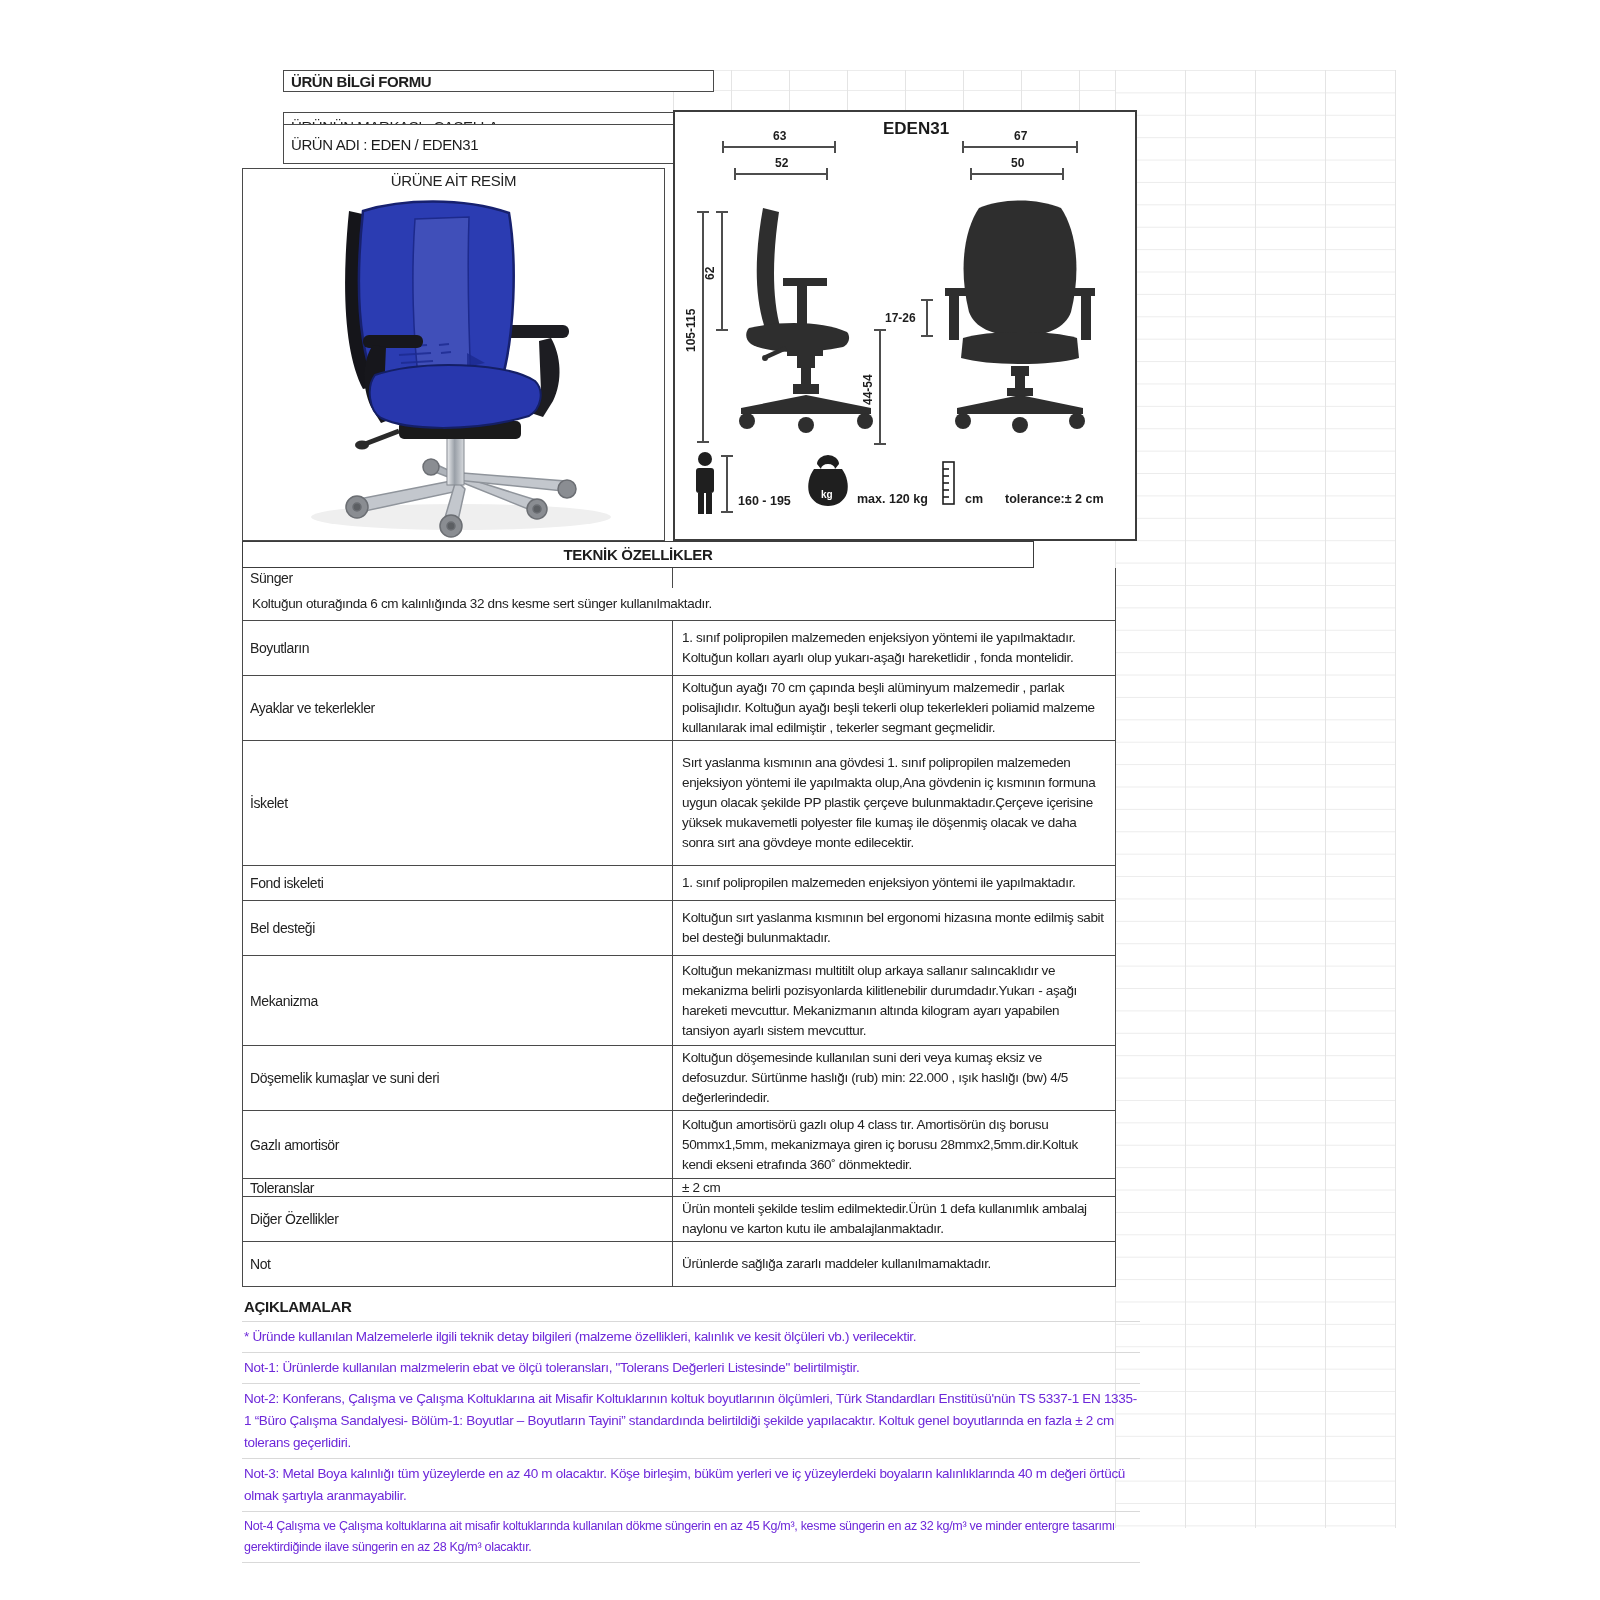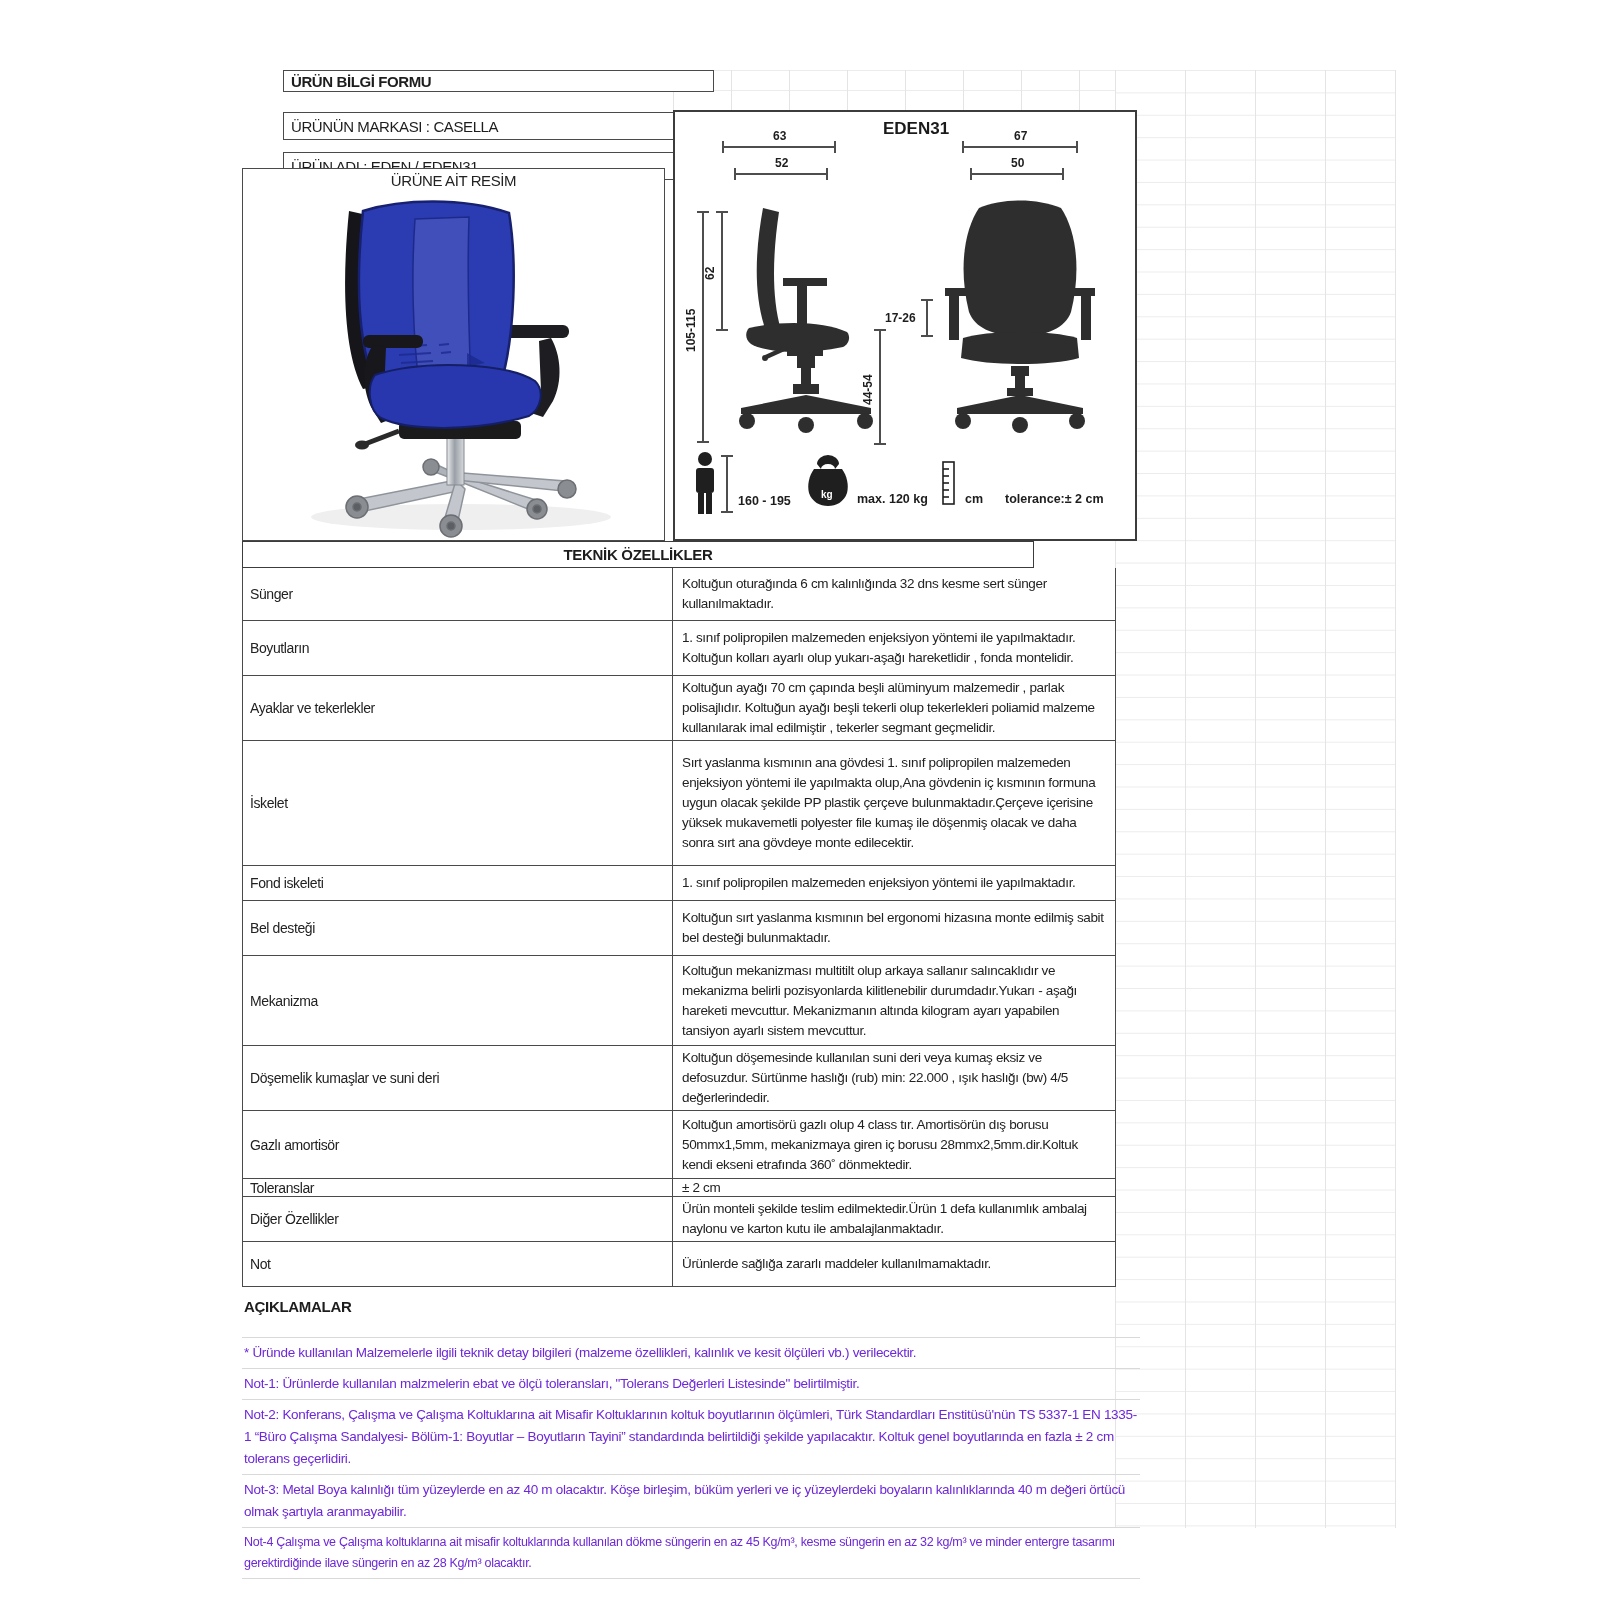--- a/index.html
+++ b/index.html
@@ -59,21 +59,21 @@
   }
   .tdesc{
     flex:1;display:flex;align-items:center;padding:3px 9px;box-sizing:border-box;
     font-size:13.5px;letter-spacing:-0.35px;line-height:20px;color:#222;
   }
 
   
   .notes{left:242px;top:1294px;width:898px;}
   .notes .ntitle{
     font-weight:bold;font-size:15px;letter-spacing:-0.3px;
-    padding:4px 2px 22px 2px;border-bottom:1px solid #d9d9d9;
+    padding:4px 2px 6px 2px;border-bottom:1px solid #d9d9d9;
   }
   .note{
     border-bottom:1px solid #d9d9d9;padding:4px 2px;
     font-size:13.5px;letter-spacing:-0.3px;line-height:22px;color:#6d28d9;
   }
   .note.small{font-size:12.5px;line-height:21px;}
 
   svg text{font-family:"Liberation Sans",sans-serif;}
   .dim-label{font-size:12px;font-weight:bold;fill:#1d1d1d;}
   .legend-label{font-size:12.5px;fill:#1d1d1d;font-weight:bold;}
@@ -84,21 +84,21 @@
 <div class="abs grid-area" style="left:1115px;top:70px;width:281px;height:1458px;"></div>
 
 <div class="abs grid-top" style="left:673px;top:70px;width:442px;height:40px;"></div>
 
 <div class="abs hrow bold" style="top:70px;height:22px;">
   <span>ÜRÜN BİLGİ FORMU</span>
 </div>
 <div class="abs hrow" style="top:112px;height:28px;">
   <span>ÜRÜNÜN MARKASI : CASELLA</span>
 </div>
-<div class="abs hrow" style="top:152px;height:28px;align-items:center;">
+<div class="abs hrow" style="top:124px;height:40px;align-items:center;">
   <span>ÜRÜN ADI : EDEN / EDEN31</span>
 </div>
 
 <div class="abs imgbox">
   <div class="caption">ÜRÜNE AİT RESİM</div>
   <svg width="400" height="345" viewBox="0 0 360 345" style="position:absolute;left:18px;top:26px;">
     <defs>
       <linearGradient id="chromeV" x1="0" y1="0" x2="1" y2="0">
         <stop offset="0" stop-color="#eceef0"></stop>
           <stop offset="0.45" stop-color="#9aa0a8"></stop>
@@ -260,21 +260,21 @@
     <text class="legend-label" x="290" y="391">cm</text>
     <text class="legend-label" x="330" y="391">tolerance:± 2 cm</text>
   </svg>
 </div>
 
 <div class="abs theader">
   <span>TEKNİK ÖZELLİKLER</span>
 </div>
 
 <div class="abs spectable">
-  <div class="trow" style="height:53px;">
+  <div class="trow" style="height:53px;flex-direction:column;">
     <div class="tlabel">Sünger</div>
     <div class="tdesc">Koltuğun oturağında 6 cm  kalınlığında 32 dns kesme sert sünger kullanılmaktadır.</div>
   </div>
   <div class="trow" style="height:55px;">
     <div class="tlabel">Boyutların</div>
     <div class="tdesc"> 1. sınıf polipropilen malzemeden enjeksiyon yöntemi ile yapılmaktadır. Koltuğun kolları ayarlı olup yukarı-aşağı hareketlidir , fonda montelidir.</div>
   </div>
   <div class="trow" style="height:65px;">
     <div class="tlabel">Ayaklar ve tekerlekler</div>
     <div class="tdesc">Koltuğun ayağı  70 cm çapında beşli alüminyum malzemedir , parlak polisajlıdır. Koltuğun ayağı beşli tekerli olup tekerlekleri poliamid malzeme kullanılarak imal edilmiştir , tekerler segmant geçmelidir.</div>

